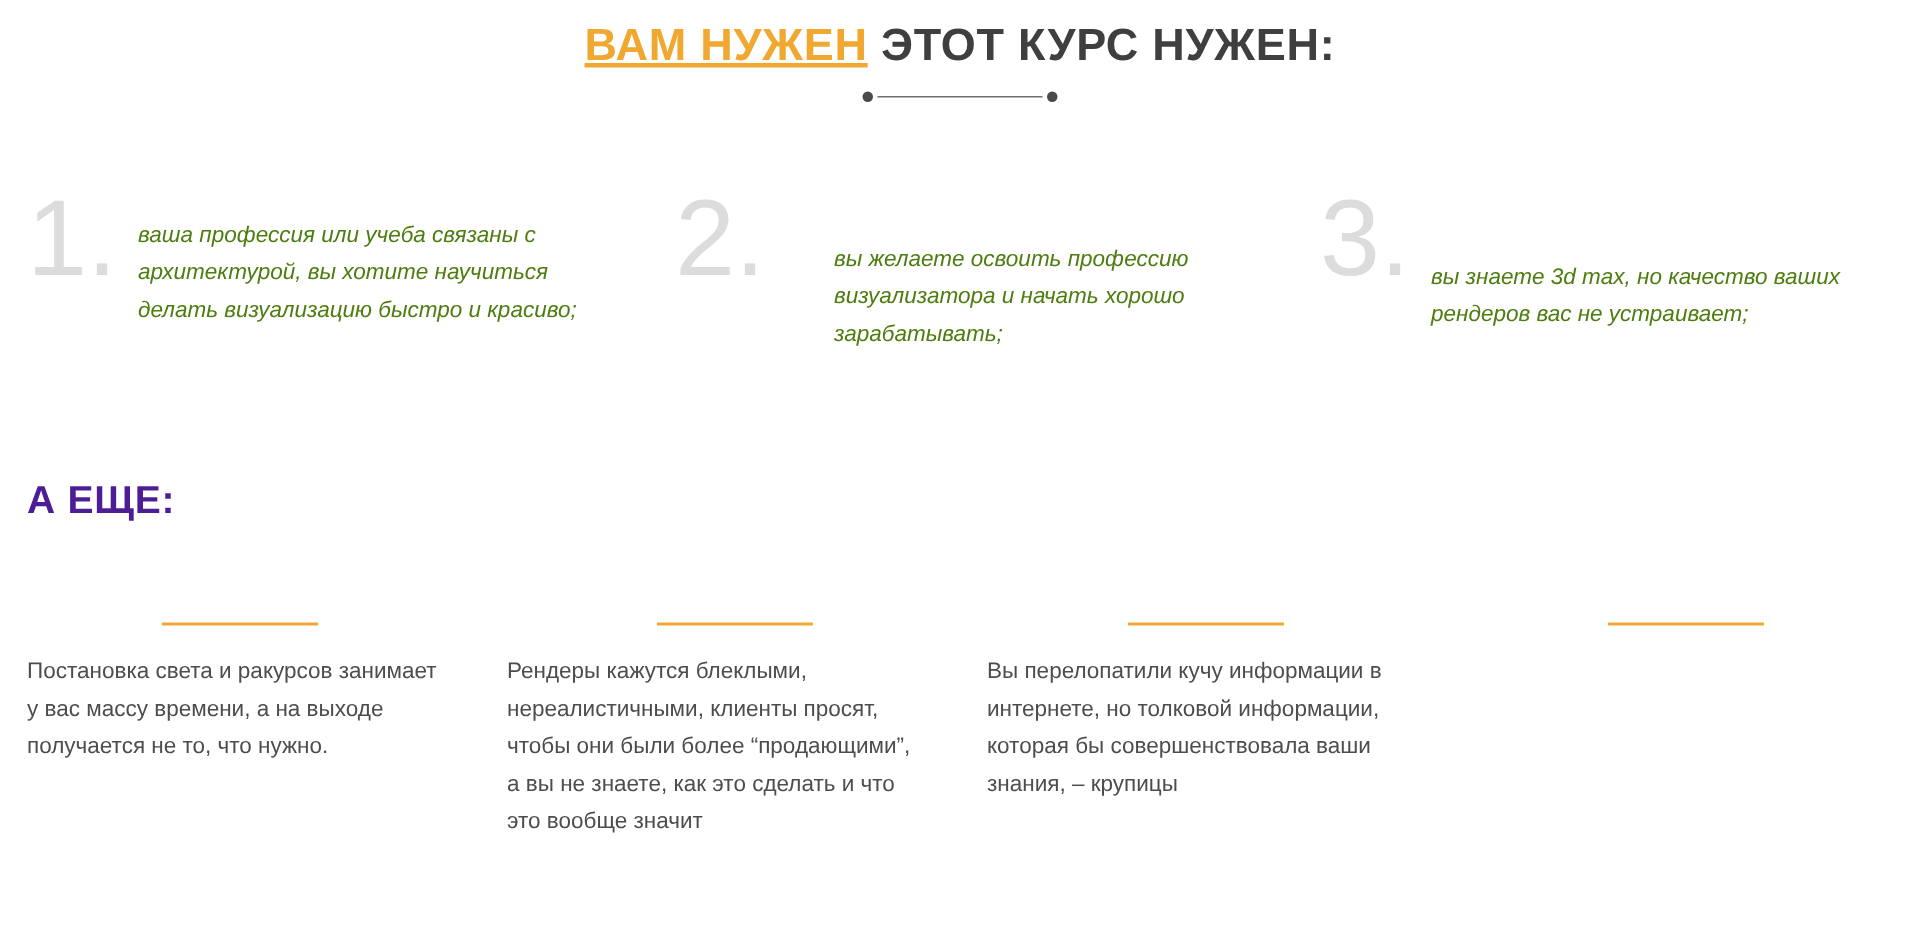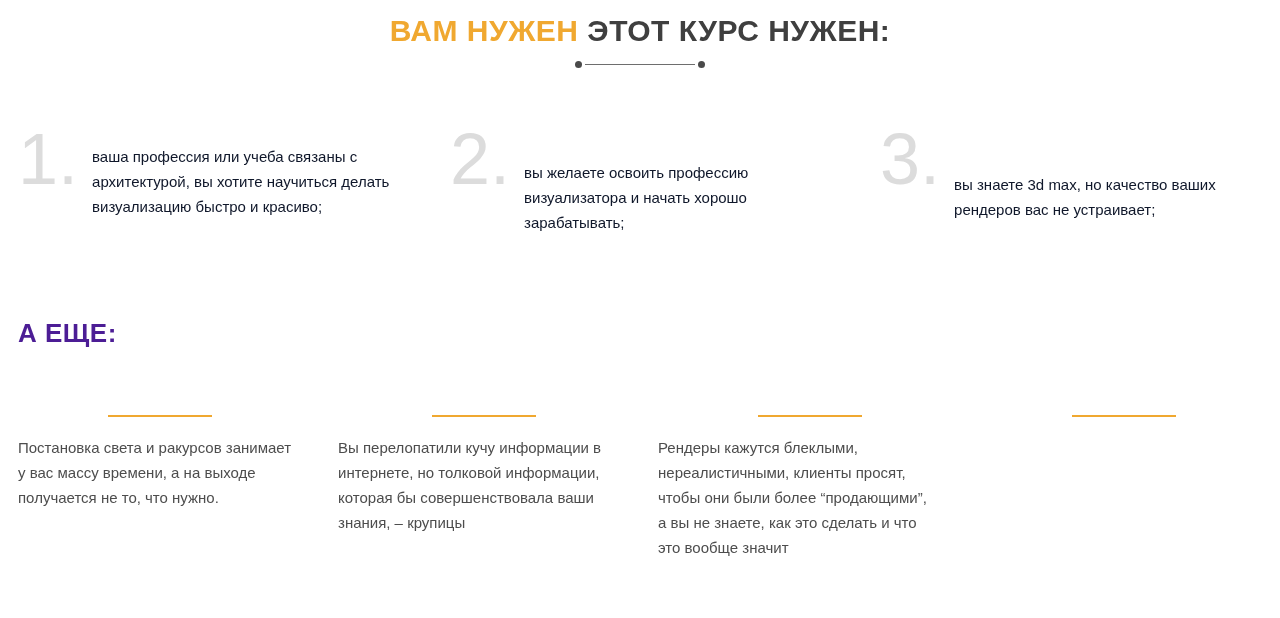--- a/index.html
+++ b/index.html
@@ -24,20 +24,21 @@
   .header-title {
     font-size: 30px;
     letter-spacing: 0.5px;
     font-weight: 400;
     line-height: 1.1;
     white-space: nowrap;
   }
   .header-title .accent {
     color: #f0a830;
     font-weight: 700;
+    text-decoration: underline;
   }
   .header-title .plain {
     color: #3f3f3f;
     font-weight: 700;
   }
 
   
   .divider {
     margin: 12px auto 0;
     width: 130px;
@@ -85,25 +86,26 @@
     line-height: 62px;
     color: #dcdcdc;
     font-weight: 400;
     margin-right: 14px;
     flex: 0 0 auto;
     font-family: "Liberation Sans", sans-serif;
   }
   .reason-text {
     font-size: 15px;
     line-height: 25px;
-    color: #0f172a;
+    color: #4d7c0f;
     padding-top: 16px;
     max-width: 310px;
+    font-style: italic;
   }
-  .reason.r2 .reason-text { padding-top: 32px; max-width: 280px; }
+  .reason.r2 .reason-text { padding-top: 32px; max-width: 280px; margin-left: 32px; }
   .reason.r3 .reason-text { padding-top: 44px; max-width: 310px; }
 
   
   .subheading {
     position: absolute;
     top: 318px;
     left: 18px;
     font-size: 26px;
     font-weight: 700;
     color: #4c1d95;
@@ -169,24 +171,24 @@
   </div>
 </div>
 
 <div class="subheading">А ЕЩЕ:</div>
 
 <div class="columns">
   <div class="column c1">
     <div class="column-rule"></div>
     <div class="column-text">Постановка света и ракурсов занимает у вас массу времени, а на выходе получается не то, что нужно.</div>
   </div>
+  <div class="column c2">
+    <div class="column-rule"></div>
+    <div class="column-text">Рендеры кажутся блеклыми, нереалистичными, клиенты просят, чтобы они были более “продающими”, а вы не знаете, как это сделать и что это вообще значит</div>
+  </div>
   <div class="column c3">
     <div class="column-rule"></div>
     <div class="column-text">Вы перелопатили кучу информации в интернете, но толковой информации, которая бы совершенствовала ваши знания, – крупицы</div>
-  </div>
-  <div class="column c2">
-    <div class="column-rule"></div>
-    <div class="column-text">Рендеры кажутся блеклыми, нереалистичными, клиенты просят, чтобы они были более “продающими”, а вы не знаете, как это сделать и что это вообще значит</div>
   </div>
   <div class="column c4">
     <div class="column-rule"></div>
   </div>
 </div>
 
 </body></html>

